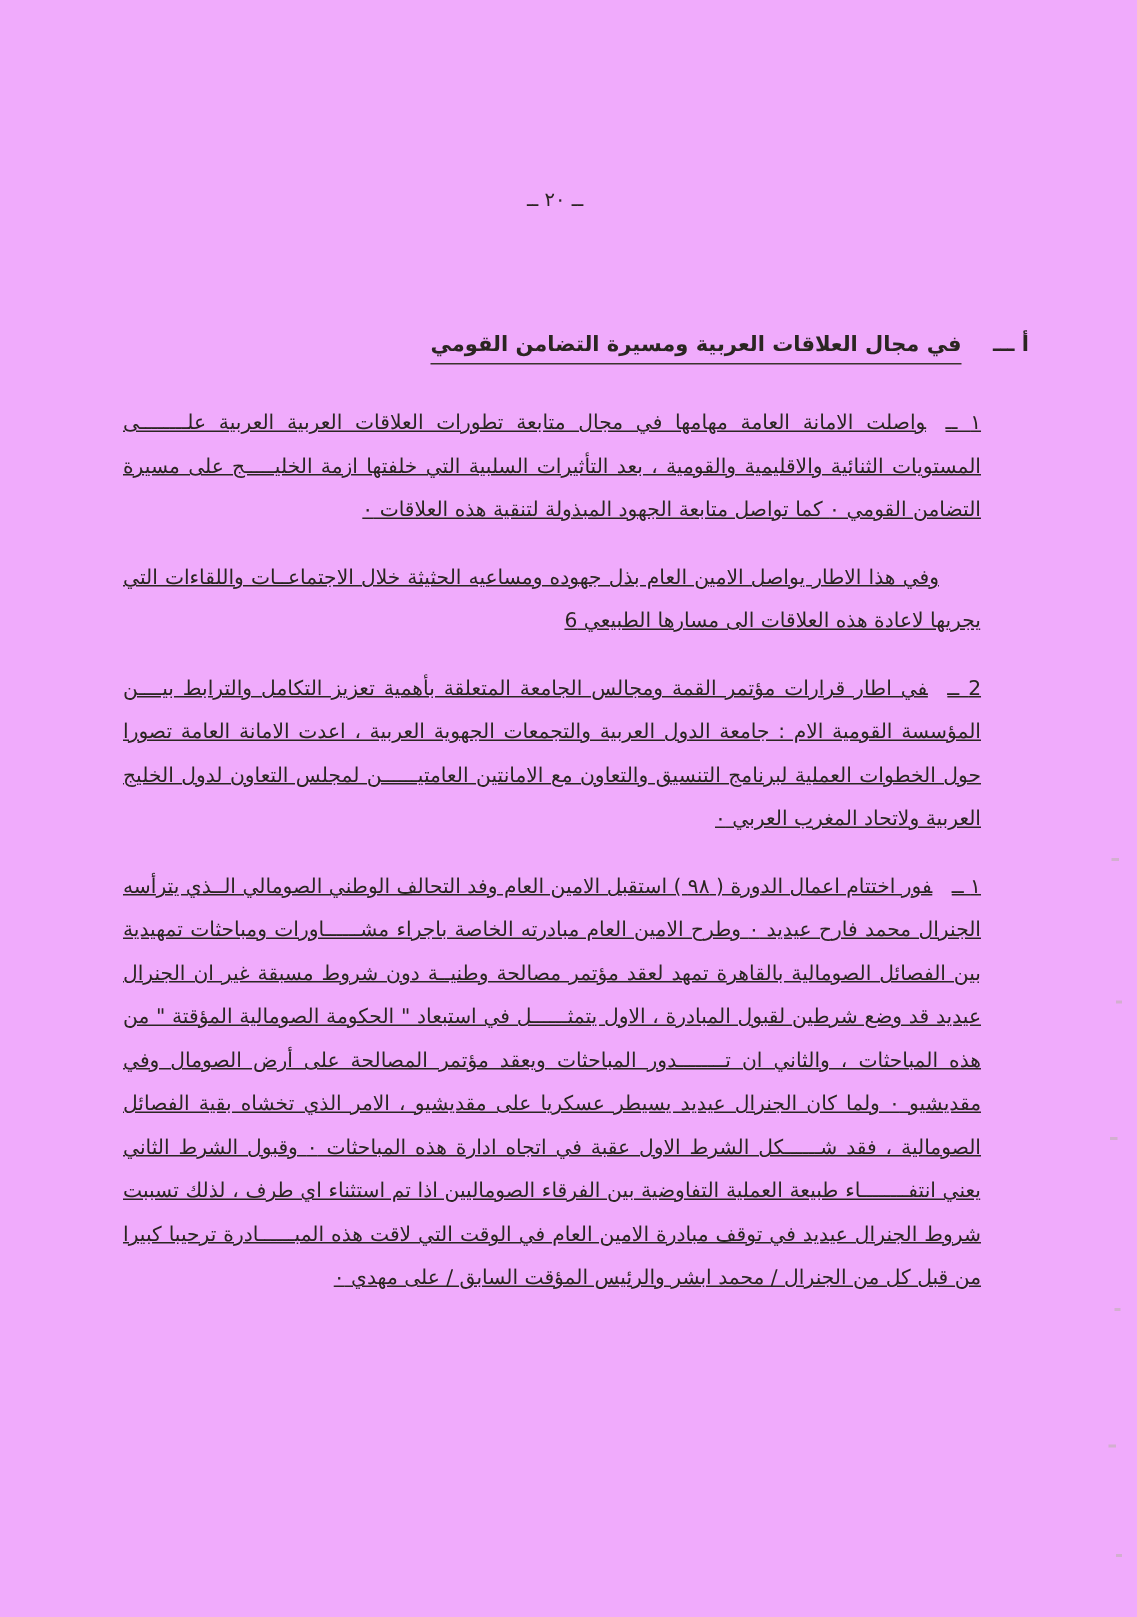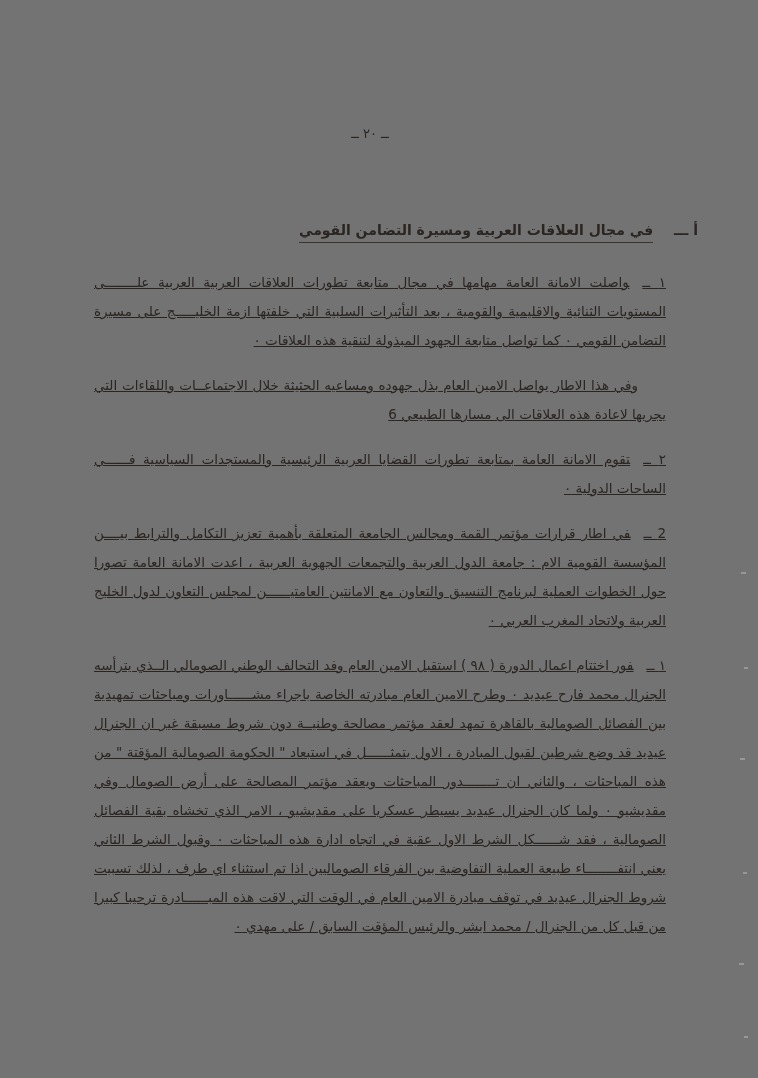--- a/index.html
+++ b/index.html
@@ -1,36 +1,36 @@
 <!DOCTYPE html>
 <html lang="ar"><head>
 <meta charset="utf-8">
 <style>
   html, body { margin:0; padding:0; }
   body { background:#fdfcf9; }
   .page {
     position:relative;
     width:758px; height:1078px;
-    background:#737373;
+    background:#f0abfc;
     overflow:hidden;
     font-family:"DejaVu Sans", sans-serif;
     color:#2b2522;
   }
   .page-number {
     position:absolute;
     top:126px; left:0; width:740px;
     text-align:center;
     font-size:13px;
     letter-spacing:1px;
     direction:rtl;
   }
   .content {
     position:absolute;
     top:196px;
-    right:92px;
+    right:104px;
     width:572px;
     direction:rtl;
     text-align:right;
   }
   .section { margin-bottom:6px; }
   .section-heading {
     margin:26px -32px 30px 0;
     font-size:14px;
     font-weight:bold;
   }
@@ -84,23 +84,20 @@
       </div>
 
       <p class="para">
         <span class="num">١ ــ</span><span>واصلت الامانة العامة مهامها في مجال متابعة تطورات العلاقات العربية العربية علــــــــى المستويات الثنائية والاقليمية والقومية ، بعد التأثيرات السلبية التي خلفتها ازمة الخليـــــج على مسيرة التضامن القومي ۰ كما تواصل متابعة الجهود المبذولة لتنقية هذه العلاقات ۰</span>
       </p>
 
       <p class="para continuation">
         <span>وفي هذا الاطار يواصل الامين العام بذل جهوده ومساعيه الحثيثة خلال الاجتماعــات واللقاءات التي يجريها لاعادة هذه العلاقات الى مسارها الطبيعي 6</span>
       </p>
 
-      <p class="para">
-        <span class="num">٢ ــ</span><span>تقوم الامانة العامة بمتابعة تطورات القضايا العربية الرئيسية والمستجدات السياسية فــــــي الساحات الدولية ۰</span>
-      </p>
 
       <p class="para">
         <span class="num">2 ــ</span><span>في اطار قرارات مؤتمر القمة ومجالس الجامعة المتعلقة بأهمية تعزيز التكامل والترابط بيــــن المؤسسة القومية الام : جامعة الدول العربية والتجمعات الجهوية العربية ، اعدت الامانة العامة تصورا حول الخطوات العملية لبرنامج التنسيق والتعاون مع الامانتين العامتيــــــن لمجلس التعاون لدول الخليج العربية  ولاتحاد المغرب العربي ۰</span>
       </p>
     </div>
 
     <div class="section">
 
       <p class="para">
         <span class="num">١ ــ</span><span>فور اختتام اعمال الدورة ( ٩٨ ) استقبل الامين العام وفد التحالف الوطني الصومالي الــذي يترأسه الجنرال محمد فارح عيديد ۰ وطرح الامين العام مبادرته الخاصة باجراء مشــــــاورات ومباحثات تمهيدية بين الفصائل الصومالية بالقاهرة تمهد لعقد مؤتمر مصالحة وطنيــة دون شروط مسبقة غير ان الجنرال عيديد قد وضع شرطين لقبول المبادرة ، الاول يتمثــــــل في استبعاد " الحكومة الصومالية المؤقتة " من هذه المباحثات ، والثاني ان تــــــــدور المباحثات ويعقد مؤتمر المصالحة على أرض الصومال وفي مقديشيو ۰ ولما كان الجنرال عيديد يسيطر عسكريا على مقديشيو ، الامر الذي تخشاه بقية الفصائل الصومالية ، فقد شــــــكل الشرط الاول عقبة في اتجاه ادارة هذه المباحثات ۰ وقبول الشرط الثاني يعني انتفــــــــاء طبيعة العملية التفاوضية بين الفرقاء الصوماليين اذا تم استثناء اي طرف ، لذلك تسببت شروط الجنرال عيديد في توقف مبادرة الامين العام في الوقت التي لاقت هذه المبــــــادرة ترحيبا كبيرا من قبل كل من الجنرال / محمد ابشر والرئيس المؤقت السابق / على مهدي ۰</span>

